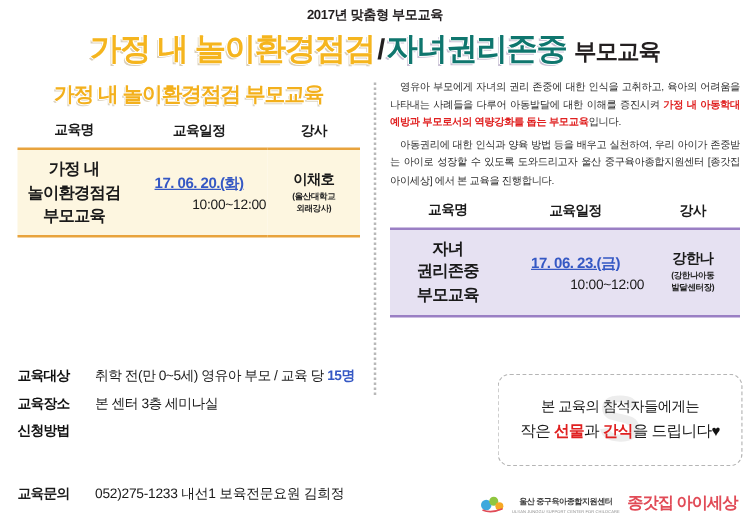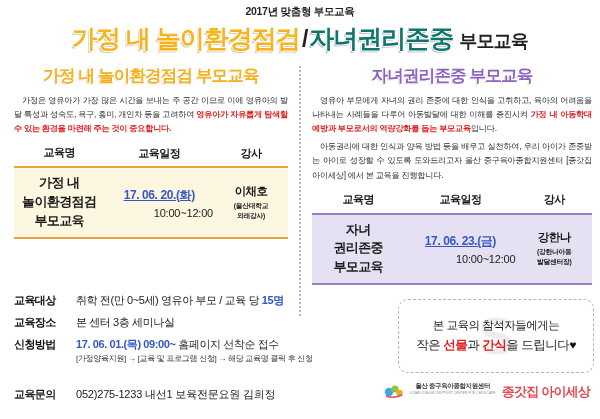--- a/index.html
+++ b/index.html
@@ -269,23 +269,23 @@
     font-weight: bold;
     letter-spacing: -0.6px;
   }
   .contact-value {
     font-size: 11px;
     letter-spacing: -0.2px;
   }
   .logos {
     position: absolute;
     right: 6px;
-    top: 2px;
-    display: flex;
-    align-items: flex-start;
+    top: 12px;
+    display: flex;
+    align-items: flex-end;
     gap: 6px;
   }
   .logo-mark {
     width: 20px;
     height: 16px;
     position: relative;
   }
   .logo-center-name {
     display: flex;
     flex-direction: column;
@@ -322,21 +322,20 @@
   <div class="main-title">
     <span class="title-a">가정 내 놀이환경점검</span><span class="title-slash">/</span><span class="title-b">자녀권리존중</span> <span class="title-c">부모교육</span>
   </div>
 </div>
 
 <div class="columns">
 
   <div class="col col-left">
     <div class="sec-head orange">가정 내 놀이환경점검 부모교육</div>
     <div class="body-text">
-      <p><span>가정은 영유아가 가장 많은 시간을 보내는 주 공간 이므로 이에 영유아의 발달 특성과 성숙도, 욕구, 흥미, 개인차 등을 고려하여 </span><span class="hl">영유아가 자유롭게 탐색할 수 있는 환경을 마련해 주는 것이 중요합니다.</span></p>
     </div>
 
     <table class="sched-table t-left">
       <thead>
         <tr>
           <th class="c-name">교육명</th>
           <th class="c-sched">교육일정</th>
           <th class="c-tutor">강사</th>
         </tr>
       </thead>
@@ -350,21 +349,20 @@
           <td class="c-tutor">
             <span class="tutor-name">이채호</span>
             <span class="tutor-aff">(울산대학교<br>외래강사)</span>
           </td>
         </tr>
       </tbody>
     </table>
   </div>
 
   <div class="col col-right">
-    <div class="sec-head purple">자녀권리존중 부모교육</div>
     <div class="body-text">
       <p><span>영유아 부모에게 자녀의 권리 존중에 대한 인식을 고취하고, 육아의 어려움을 나타내는 사례들을 다루어 아동발달에 대한 이해를 증진시켜 </span><span class="hl">가정 내 아동학대 예방과 부모로서의 역량강화를 돕는 부모교육</span><span>입니다.</span></p>
       <p><span>아동권리에 대한 인식과 양육 방법 등을 배우고 실천하여, 우리 아이가 존중받는 아이로 성장할 수 있도록 도와드리고자 울산 중구육아종합지원센터 [종갓집 아이세상] 에서 본 교육을 진행합니다.</span></p>
     </div>
 
     <table class="sched-table t-right">
       <thead>
         <tr>
           <th class="c-name">교육명</th>
           <th class="c-sched">교육일정</th>
@@ -397,24 +395,20 @@
     <div class="info-value"><span>취학 전(만 0~5세) 영유아 부모 / 교육 당 </span><span class="count-hl">15명</span></div>
   </div>
 
   <div class="info-row">
     <div class="info-label">교육장소</div>
     <div class="info-value">본 센터 3층 세미나실</div>
   </div>
 
   <div class="info-row">
     <div class="info-label">신청방법</div>
-    <div>
-      <div class="apply-main"><span class="apply-date">17. 06. 01.(목) 09:00~</span><span> 홈페이지 선착순 접수</span></div>
-      <div class="apply-sub">[가정양육지원] → [교육 및 프로그램 신청] → 해당 교육명 클릭 후 신청</div>
-    </div>
   </div>
 
   <div class="gift-note">
     <div class="gift-watermark">S</div>
     <div class="gift-line">본 교육의 참석자들에게는</div>
     <div class="gift-line l2"><span>작은 </span><span class="gift-hl">선물</span><span>과 </span><span class="gift-hl">간식</span><span>을 드립니다</span><span class="heart">♥</span></div>
   </div>
 </div>
 
 <div class="footer">

